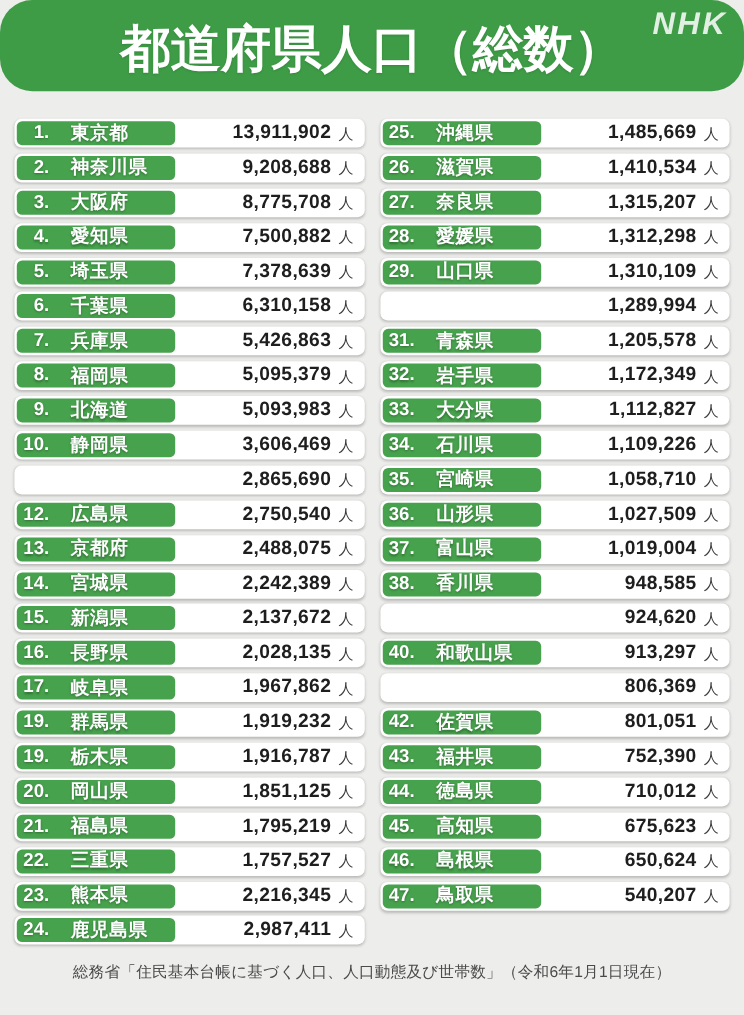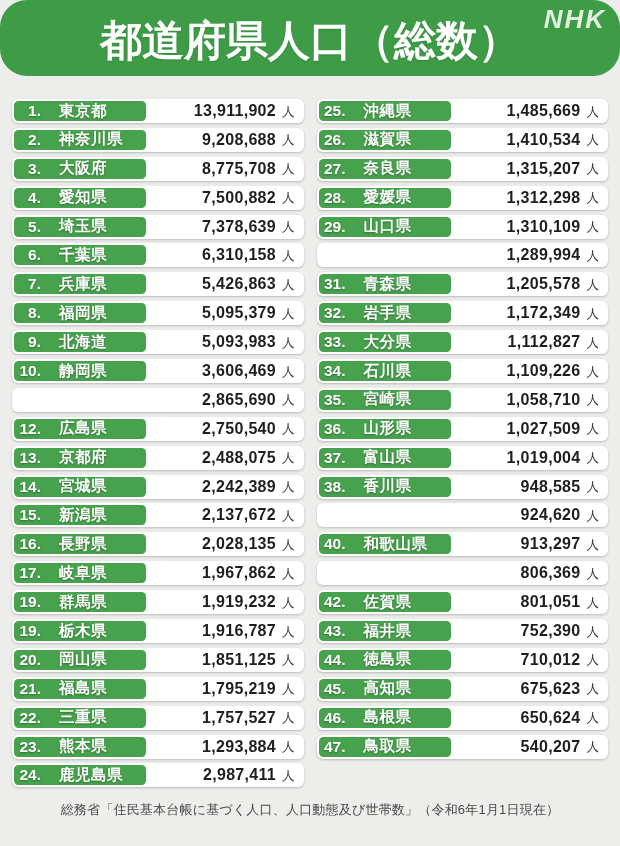--- a/index.html
+++ b/index.html
@@ -311,21 +311,21 @@
       <span class="num">1,757,527</span>
       <span class="unit">人</span>
     </div>
   </div>
       <div class="row">
     <div class="label">
       <span class="rank">23.</span>
       <span class="pref">熊本県</span>
     </div>
     <div class="value">
-      <span class="num">1,293,884</span>
+      <span class="num">2,216,345</span>
       <span class="unit">人</span>
     </div>
   </div>
       <div class="row">
     <div class="label">
       <span class="rank">24.</span>
       <span class="pref">鹿児島県</span>
     </div>
     <div class="value">
       <span class="num">2,987,411</span>

